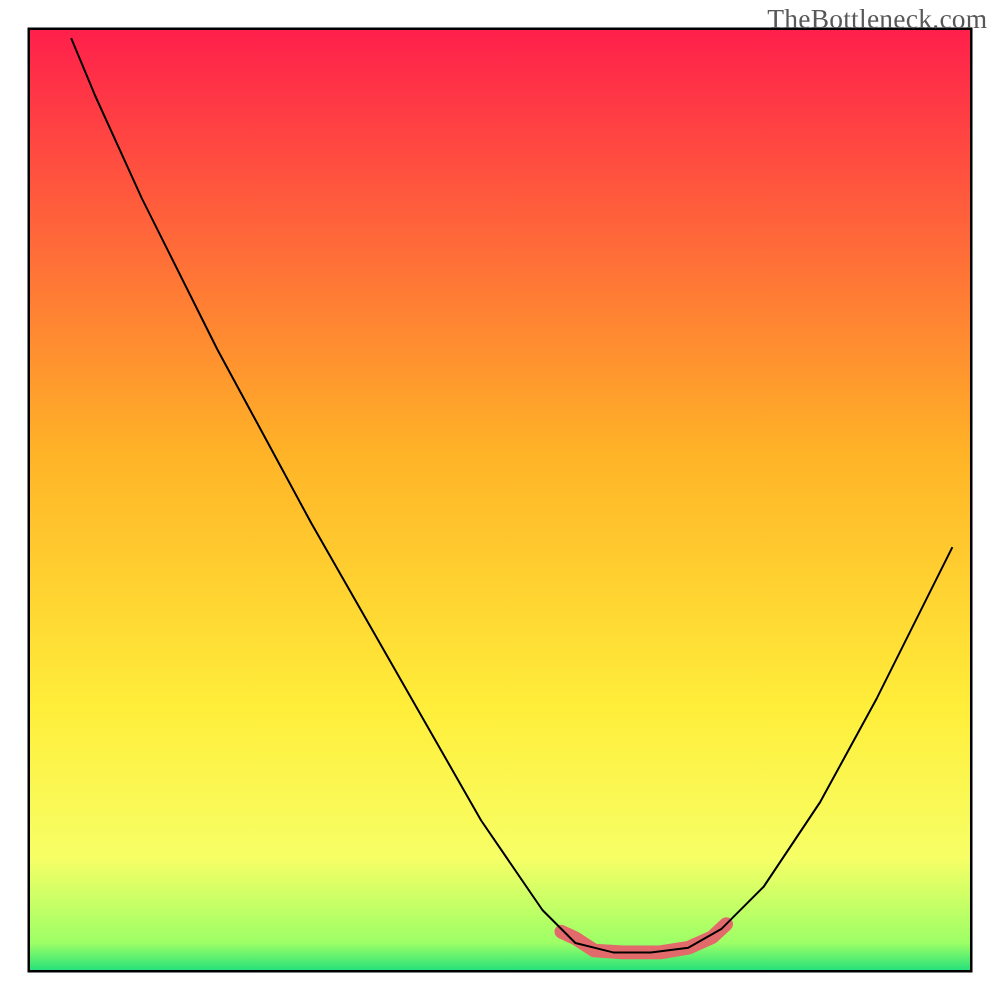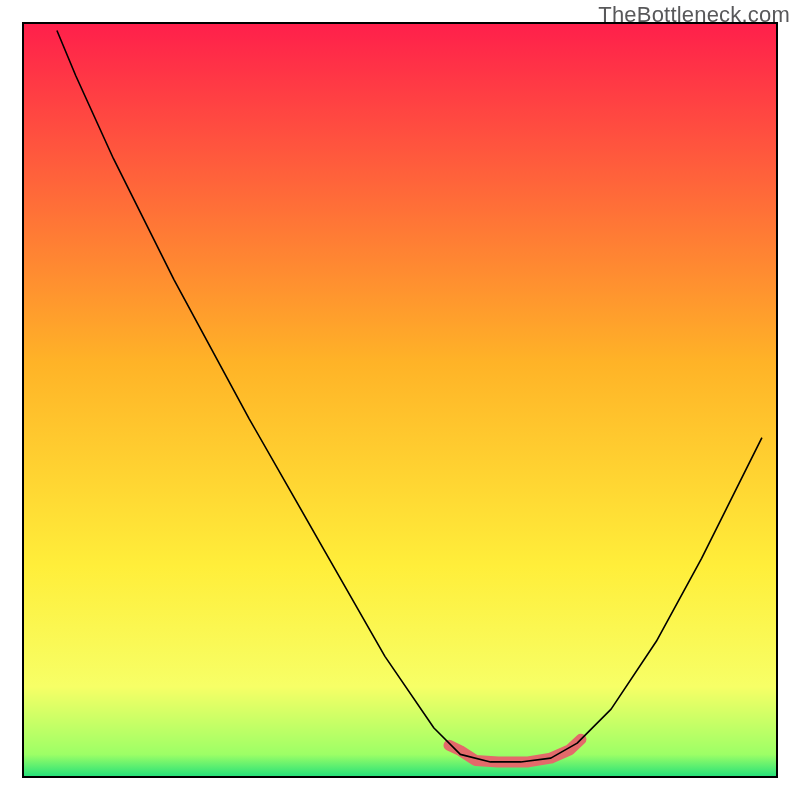--- a/index.html
+++ b/index.html
@@ -12,21 +12,21 @@
   }
   .frame {
     position: relative;
     width: 800px;
     height: 800px;
   }
   .watermark {
     position: absolute;
     top: 2px;
     right: 10px;
-    font-family: Liberation Sans, sans-serif;
+    font-family: Liberation Serif, serif;
     font-size: 22px;
     color: #58585a;
     letter-spacing: 0.2px;
   }
   svg { display: block; }
 </style>
 </head>
 <body>
 
 <div class="frame">

